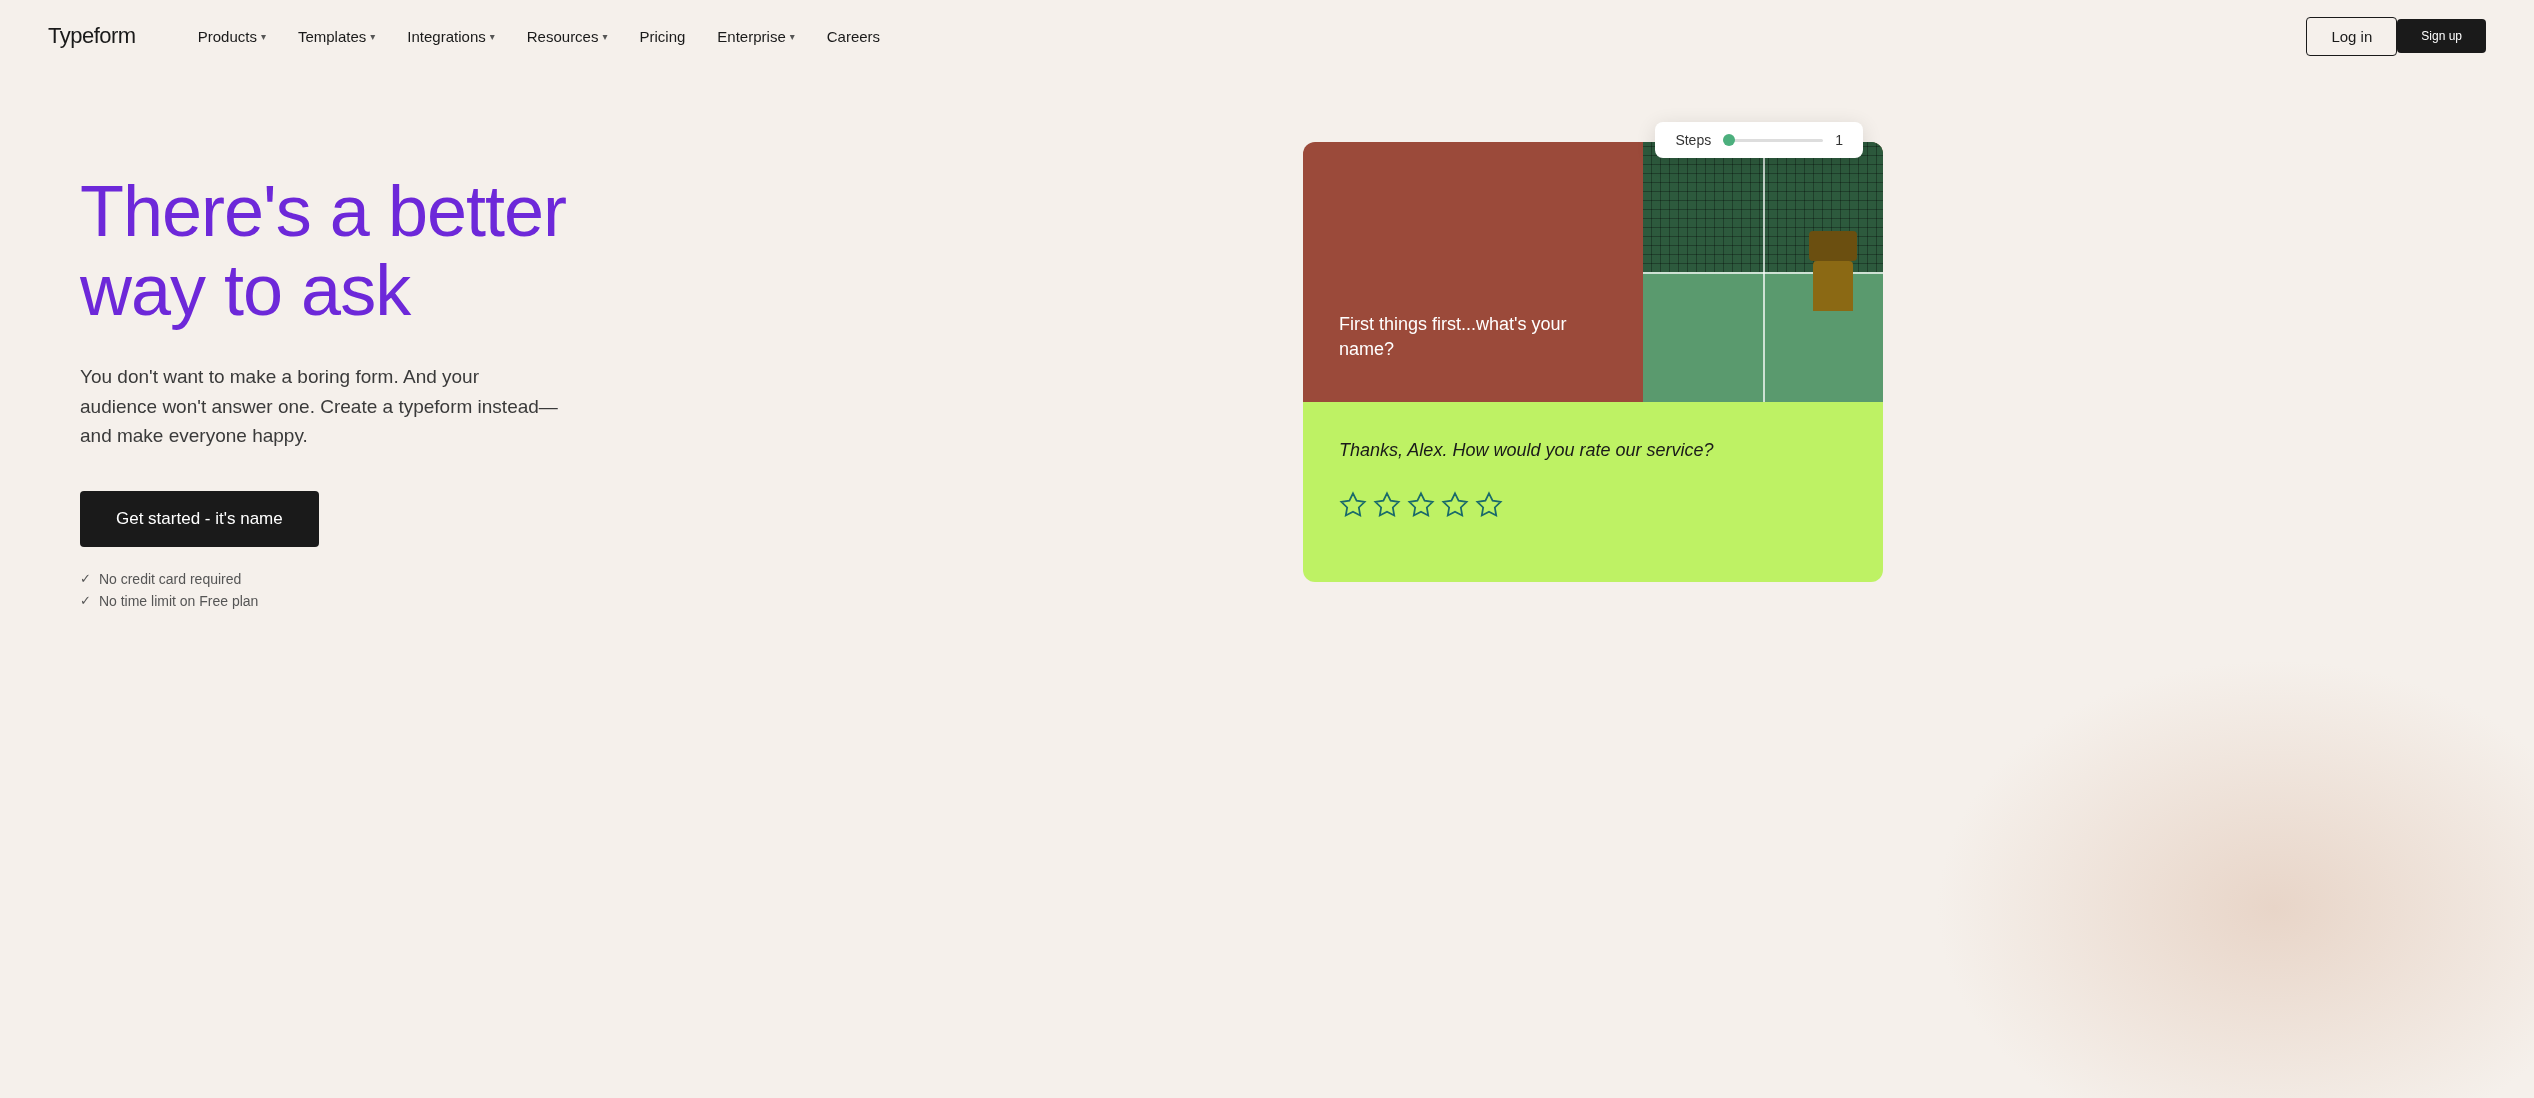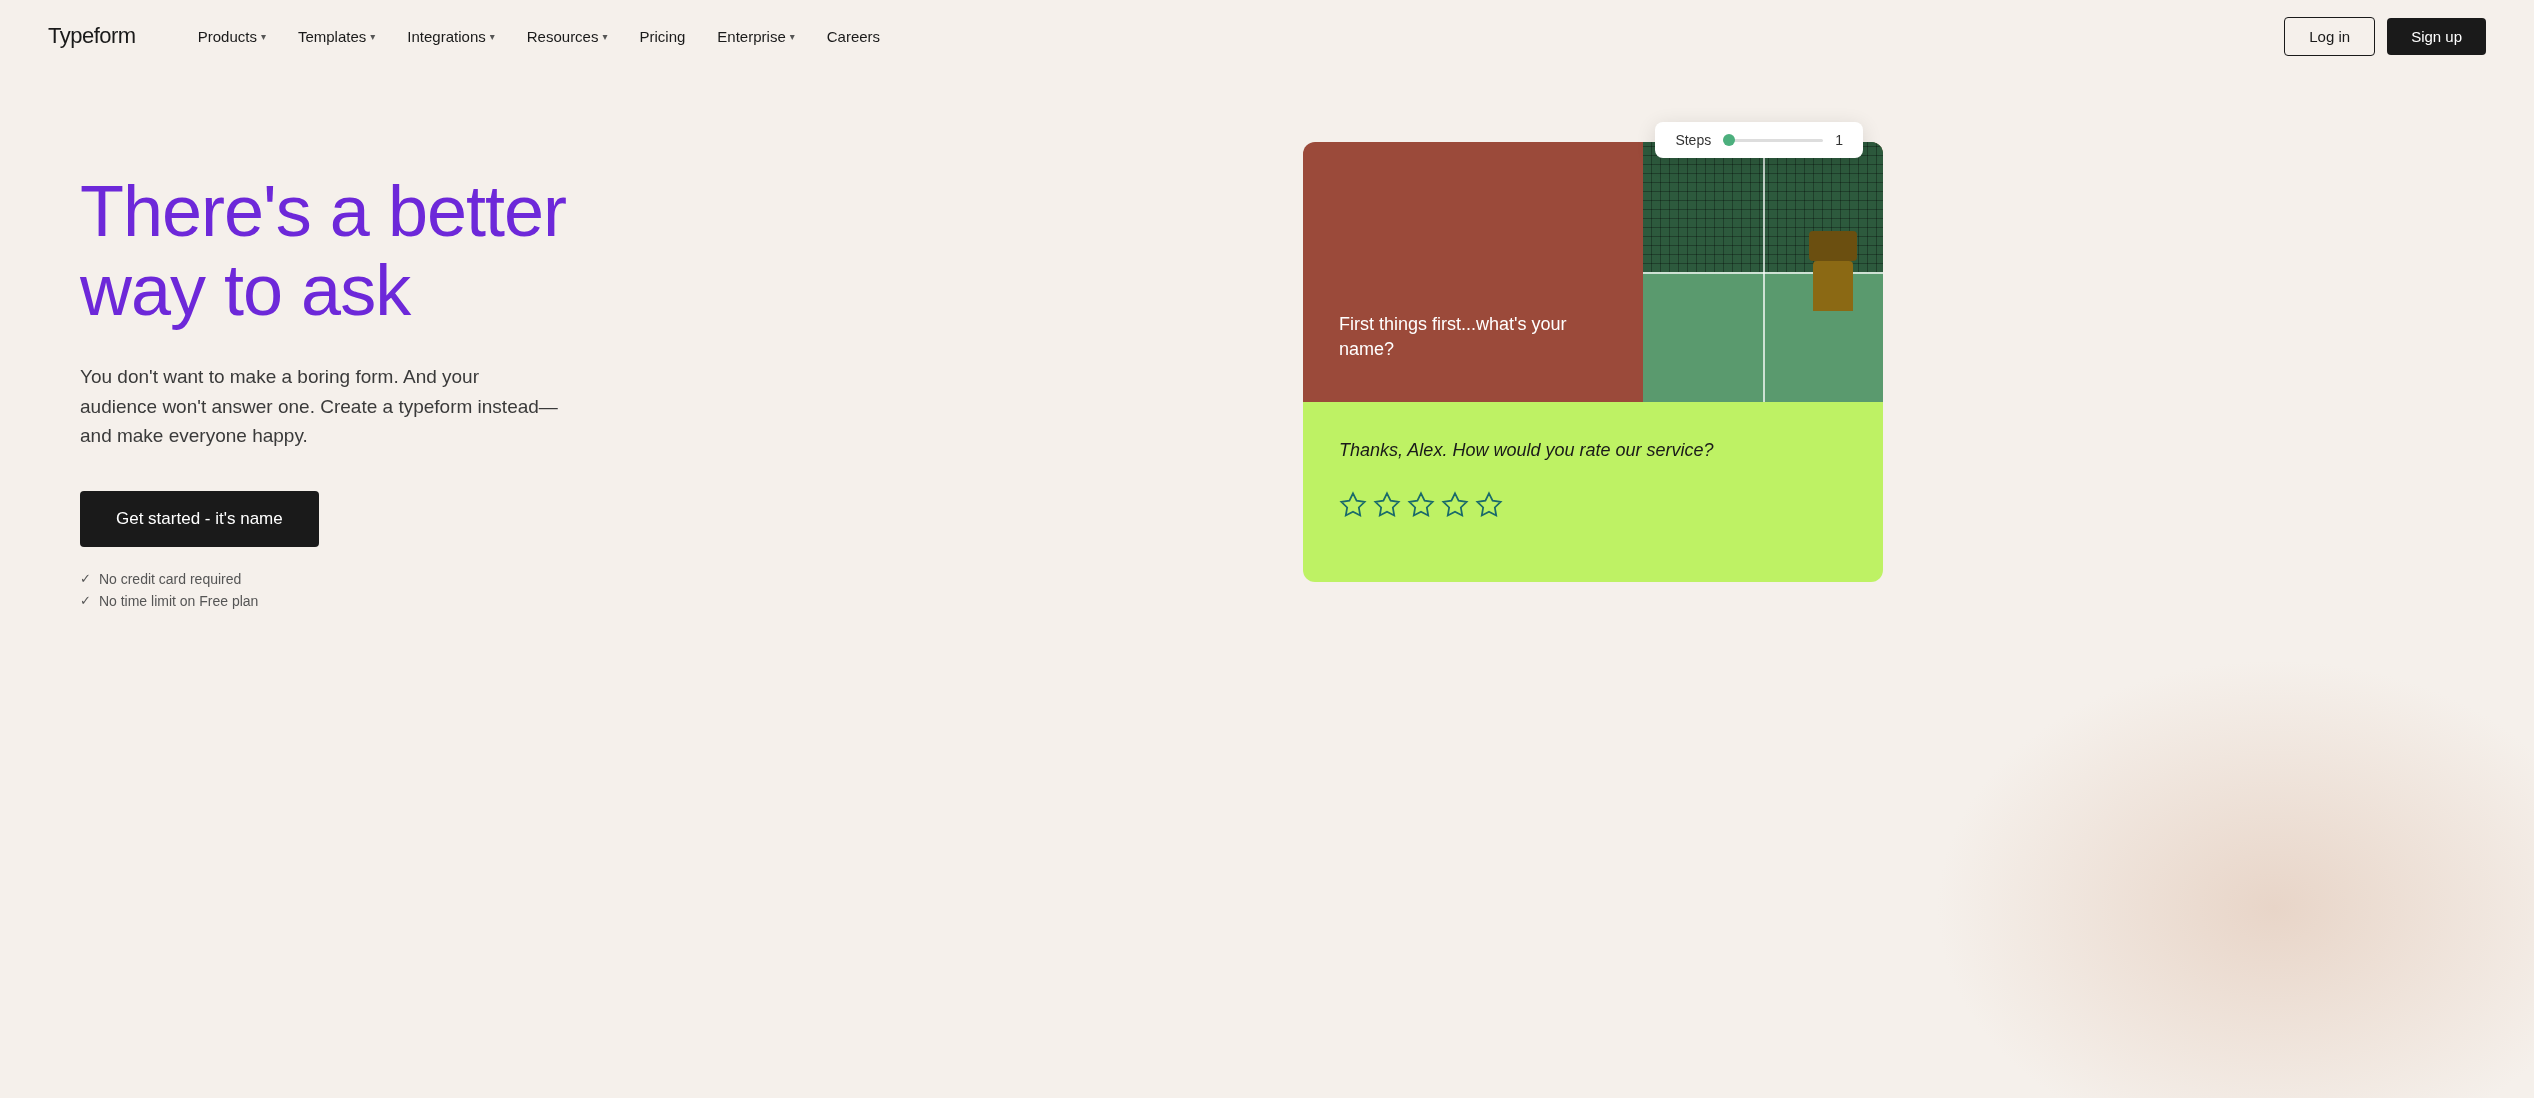--- a/index.html
+++ b/index.html
@@ -51,37 +51,36 @@
     }
 
     .chevron {
       font-size: 10px;
       color: #555;
     }
 
     .nav-actions {
       display: flex;
       align-items: center;
-      gap: 12px;
     }
 
     .btn-login {
       padding: 10px 24px;
       font-size: 15px;
       font-weight: 500;
       border: 1.5px solid #1a1a1a;
       background: transparent;
       border-radius: 4px;
       cursor: pointer;
       color: #1a1a1a;
     }
 
     .btn-signup {
       padding: 10px 24px;
-      font-size: 15px;
+      font-size: 12px;
       font-weight: 500;
       border: none;
       background: #1a1a1a;
       color: #fff;
       border-radius: 4px;
       cursor: pointer;
     }
 
     
     .hero {

